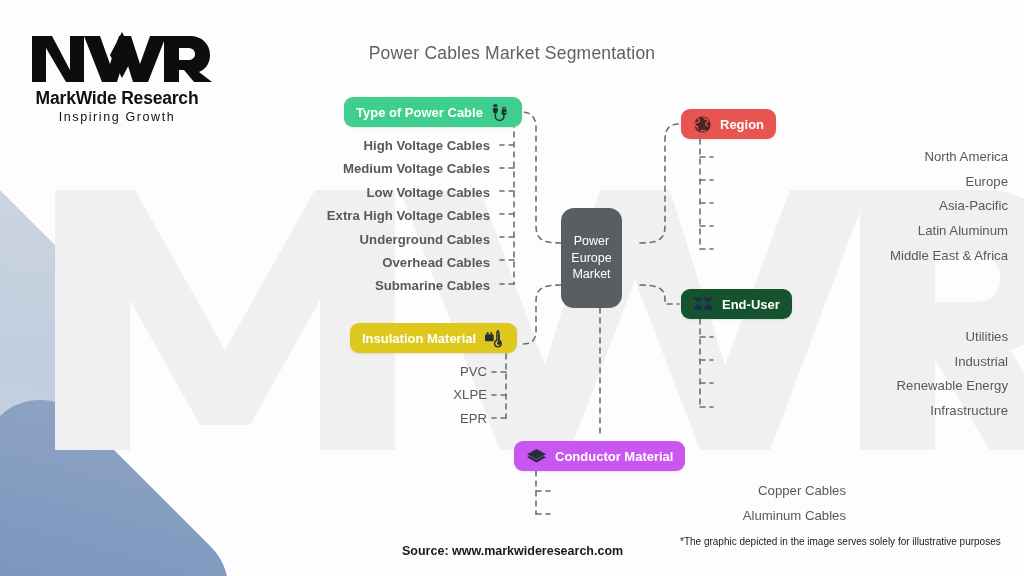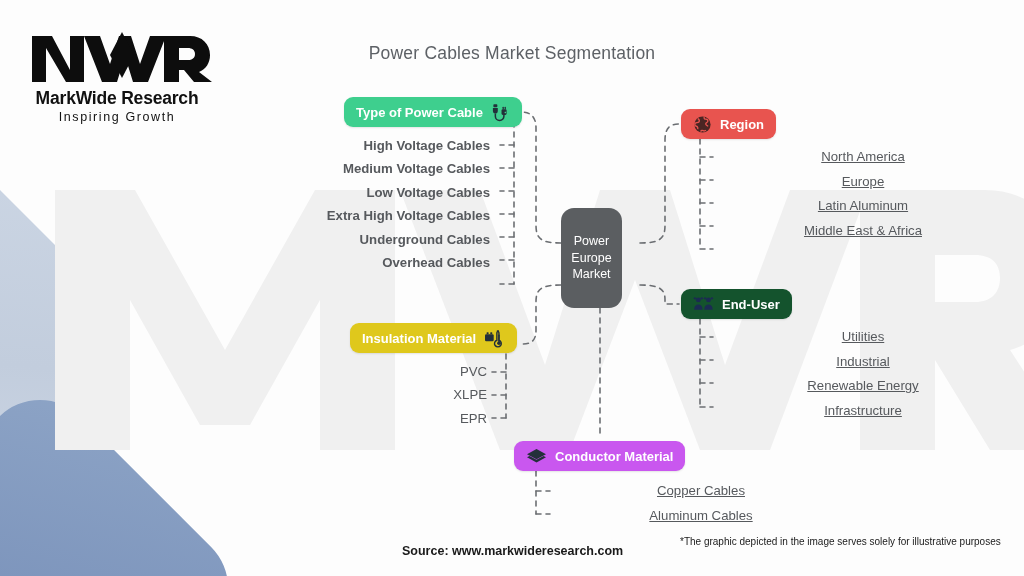--- a/index.html
+++ b/index.html
@@ -118,21 +118,21 @@
 
   
   .item-list { position: absolute; }
   .item-list .item {
     font-size: 13.2px;
     color: #56595d;
     white-space: nowrap;
     line-height: 1;
   }
   .list-right .item { text-align: right; }
-  .list-left  .item { text-align: center; text-decoration: underline; }
+  .list-left  .item { text-align: right; }
 
   #list-type       { left: 130px; top: 139px; width: 360px; font-weight: bold; }
   #list-type .item { margin-bottom: 10.2px; }
 
   #list-insulation { left: 200px; top: 365px; width: 287px; }
   #list-insulation .item { margin-bottom: 10.2px; }
 
   #list-region       { left: 718px; top: 150px; width: 290px; }
   #list-region .item { margin-bottom: 11.5px; }
 
@@ -302,31 +302,33 @@
     <span class="badge-label">Conductor Material</span>
   </div>
 
   <div class="item-list list-right" id="list-type">
     <div class="item">High Voltage Cables</div>
     <div class="item">Medium Voltage Cables</div>
     <div class="item">Low Voltage Cables</div>
     <div class="item">Extra High Voltage Cables</div>
     <div class="item">Underground Cables</div>
     <div class="item">Overhead Cables</div>
+    <div class="item">Submarine Cables</div>
   </div>
 
   <div class="item-list list-right" id="list-insulation">
     <div class="item">PVC</div>
     <div class="item">XLPE</div>
     <div class="item">EPR</div>
   </div>
 
   <div class="item-list list-left" id="list-region">
     <div class="item">North America</div>
     <div class="item">Europe</div>
+    <div class="item">Asia-Pacific</div>
     <div class="item">Latin Aluminum</div>
     <div class="item">Middle East &amp; Africa</div>
   </div>
 
   <div class="item-list list-left" id="list-enduser">
     <div class="item">Utilities</div>
     <div class="item">Industrial</div>
     <div class="item">Renewable Energy</div>
     <div class="item">Infrastructure</div>
   </div>

